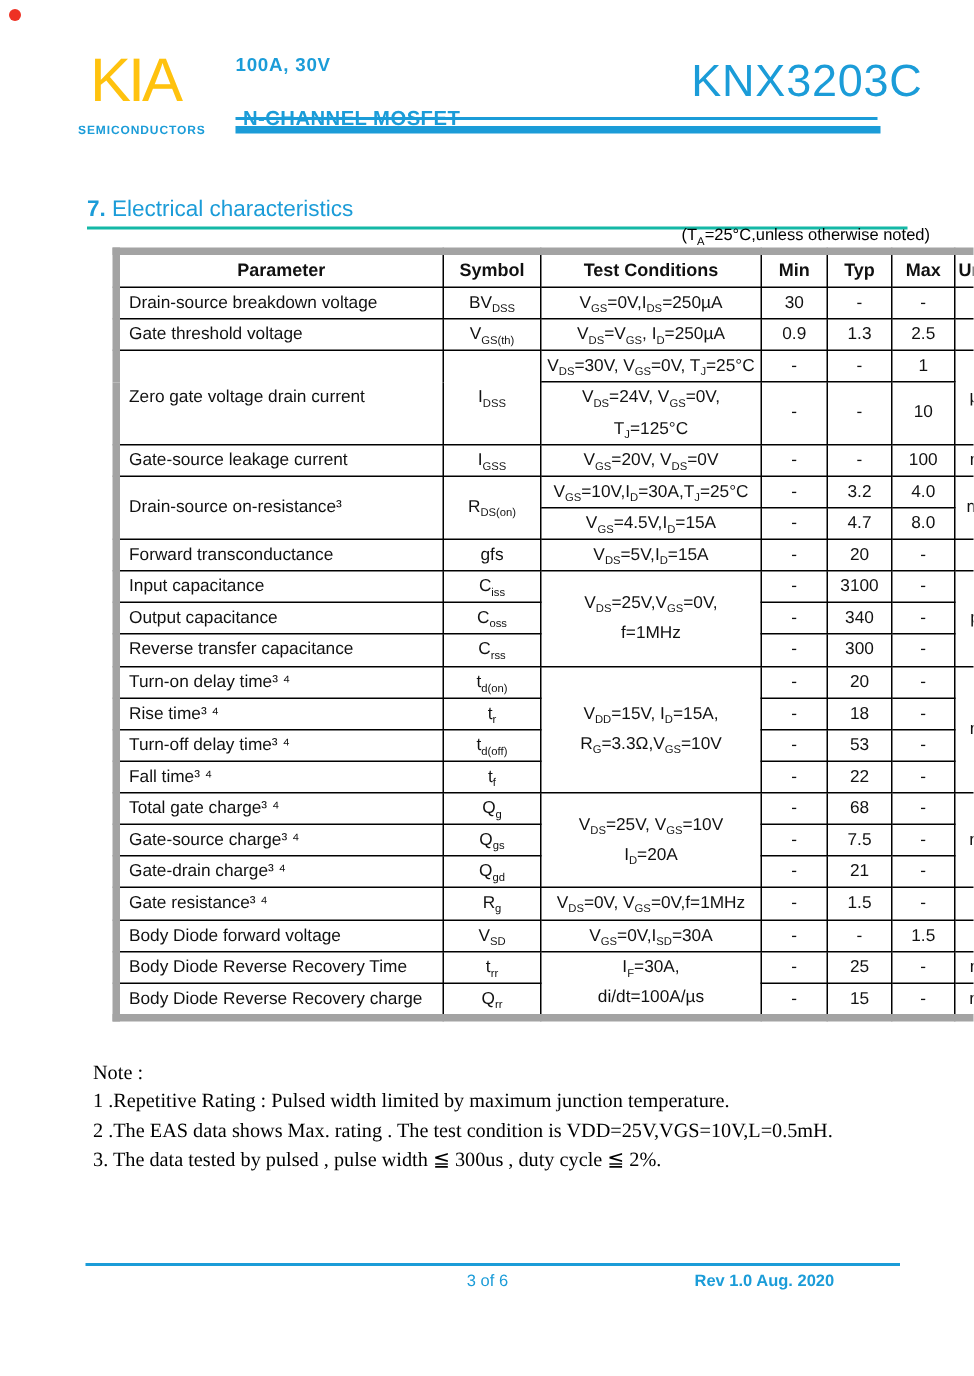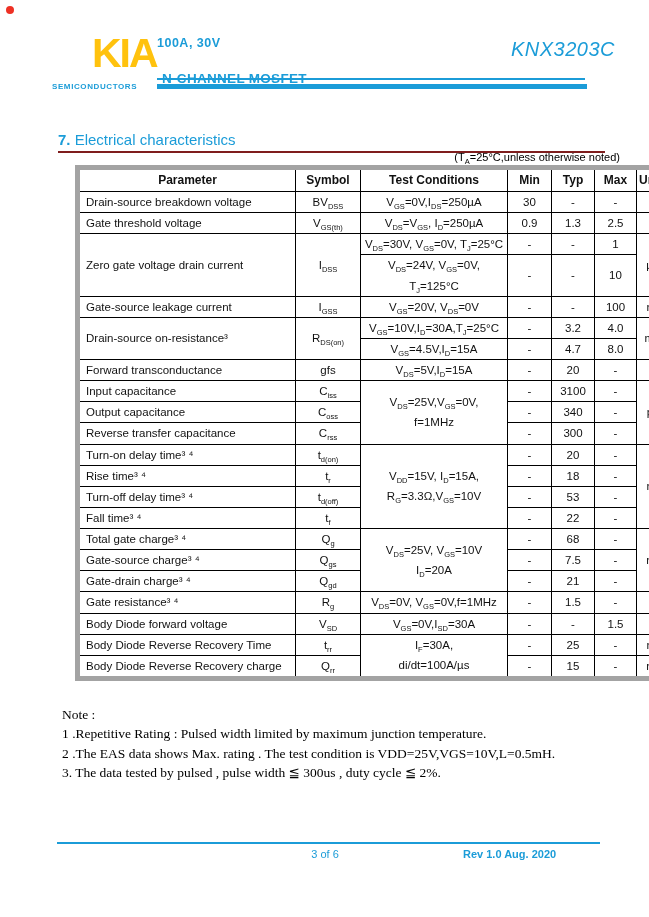--- a/index.html
+++ b/index.html
@@ -3,30 +3,30 @@
 <meta charset="utf-8">
 <style>
   html,body{margin:0;padding:0;}
   body{
     width:649px;height:917px;background:#ffffff;position:relative;
     font-family:"Liberation Sans",sans-serif;color:#000;overflow:hidden;
   }
   .rec-dot{position:absolute;left:6px;top:6px;width:8px;height:8px;border-radius:50%;background:#ee3124;}
 
   
-  .logo{position:absolute;left:60px;top:33px;font-size:41px;font-weight:bold;color:#ffc20e;letter-spacing:-2px;line-height:1;margin-left:32px;}
+  .logo{position:absolute;left:60px;top:33px;font-size:41px;font-weight:normal;color:#ffc20e;letter-spacing:-2px;line-height:1;}
   .logo-sub{position:absolute;left:52px;top:82px;font-size:8px;font-weight:bold;color:#1b9cd8;letter-spacing:0.6px;}
   .rating{position:absolute;left:157px;top:36px;font-size:12.5px;font-weight:bold;color:#1b9cd8;letter-spacing:0.5px;}
   .devtype{position:absolute;left:162px;top:52px;font-size:13.5px;font-weight:bold;color:#1b9cd8;letter-spacing:0.3px;margin-top:19px;}
-  .partno{position:absolute;right:34px;top:38px;font-size:20px;color:#1b9cd8;letter-spacing:0.5px;font-style:italic;}
+  .partno{position:absolute;right:34px;top:38px;font-size:30px;color:#1b9cd8;letter-spacing:0.5px;}
   .rule-thin{position:absolute;left:157px;top:78px;width:428px;height:2px;background:#1b9cd8;}
   .rule-thick{position:absolute;left:157px;top:84px;width:430px;height:5px;background:#1b9cd8;}
 
   
-  .sec-title{position:absolute;left:58px;top:131px;width:547px;border-bottom:2px solid #7f1d1d;padding-bottom:3px;font-size:15px;color:#1b9cd8;}
+  .sec-title{position:absolute;left:58px;top:131px;width:547px;border-bottom:2px solid #14b8a6;padding-bottom:3px;font-size:15px;color:#1b9cd8;}
   .sec-num{font-weight:bold;}
   .cond-note{position:absolute;right:29px;top:151px;font-size:11px;color:#000;}
 
   
   table.ec{position:absolute;left:47px;top:165px;width:595px;border-collapse:collapse;table-layout:fixed;border:5px solid #a3a3a3;margin-left:28px;}
   .ec th,.ec td{border:1px solid #000;font-size:11.5px;text-align:center;padding:0 2px;height:20px;line-height:1.75;color:#111;overflow:hidden;}
   .ec th{font-weight:bold;font-size:12px;height:21px;line-height:1.3;}
   .ec td.left{text-align:left;padding-left:6px;}
   sub{font-size:7.5px;line-height:0;}
 

